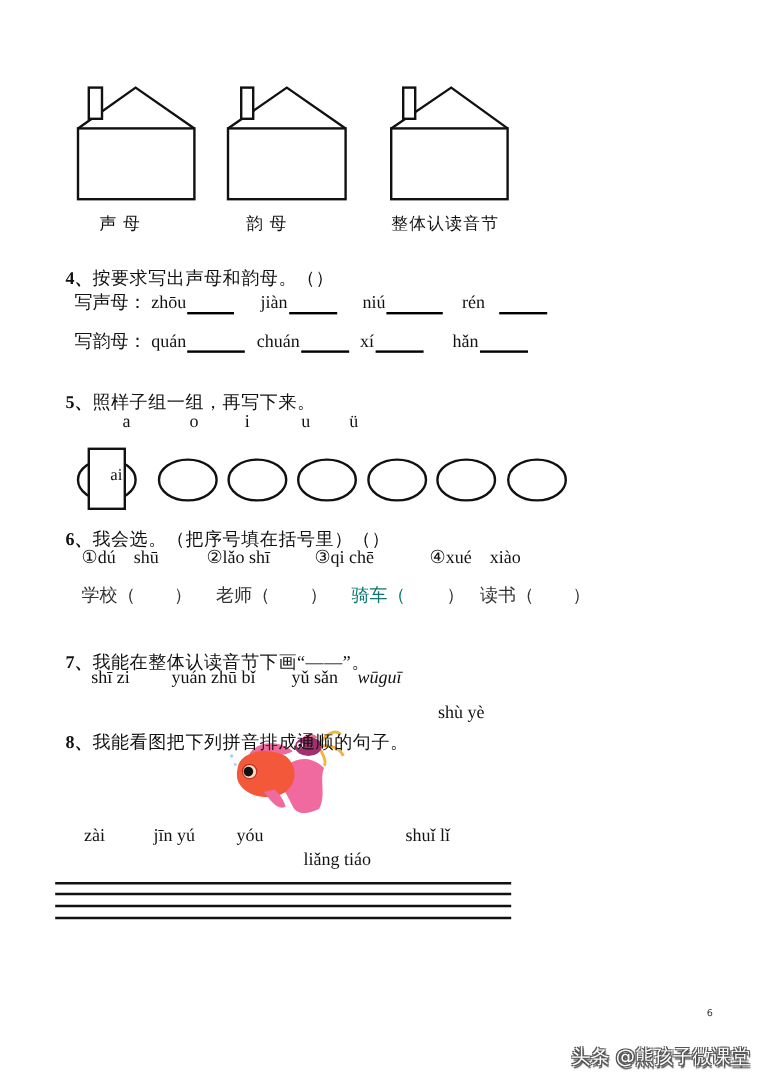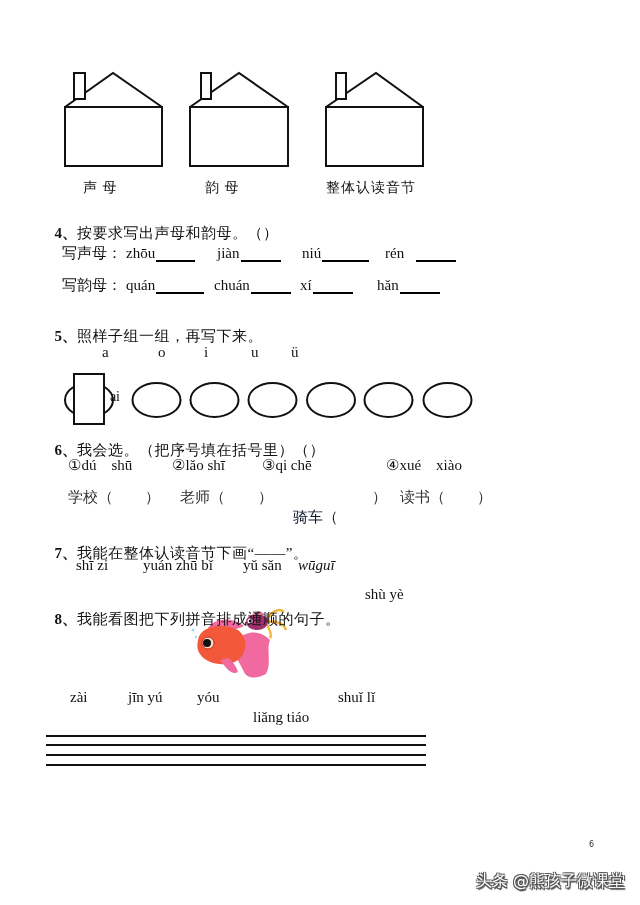--- a/index.html
+++ b/index.html
@@ -5,21 +5,21 @@
   html, body { margin: 0; padding: 0; background: #ffffff; }
   body { width: 640px; height: 905px; position: relative; overflow: hidden;
          font-family: "Liberation Serif", "DejaVu Serif", serif; color: #111; }
   .abs { position: absolute; white-space: pre; line-height: 18px; font-size: 15px; }
   .shapes { position: absolute; left: 0; top: 0; width: 640px; height: 905px; }
   .qnum { font-weight: bold; }
   .qtitle { letter-spacing: 0.5px; text-align: center; }
   .item { position: absolute; white-space: pre; line-height: 18px; font-size: 15px; display: flex; align-items: flex-end; }
   .blank { display: inline-block; border-bottom: 2px solid #000; height: 14px; margin-left: 1px; }
   .house-label { font-size: 14px; letter-spacing: 1px; }
-  .example-text { position: absolute; width: 46px; text-align: right; font-size: 14px; line-height: 18px; }
+  .example-text { position: absolute; width: 46px; text-align: center; font-size: 14px; line-height: 18px; }
   .pagenum { position: absolute; font-family: "DejaVu Sans", sans-serif; font-size: 8px; color: #333; }
   .watermark { position: absolute; font-family: "DejaVu Sans", sans-serif; font-size: 16px; color: #ffffff;
                text-shadow: -1px -1px 0 #555, 1px -1px 0 #555, -1px 1px 0 #555, 1px 1px 0 #555, 1px 2px 1px #333;
                white-space: pre; }
 </style>
 </head>
 <body>
 
 <svg class="shapes" viewBox="0 0 640 905" xmlns="http://www.w3.org/2000/svg">
 
@@ -106,27 +106,27 @@
 <div class="abs" style="left:251px; top:343px;">u</div>
 <div class="abs" style="left:291px; top:343px;">ü</div>
 <div class="example-text" style="left:74px; top:388px;">ai</div>
 
 <div class="abs" style="left:47px; top:423px;">
   <span class="qnum">6、</span><span class="qtitle">我会选。（把序号填在括号里）（）</span>
 </div>
 <div class="abs" style="left:68px; top:456px;">①dú    shū</div>
 <div class="abs" style="left:172px; top:456px;">②lǎo shī</div>
 <div class="abs" style="left:262px; top:456px;">③qi chē</div>
-<div class="abs" style="left:358px; top:456px;margin-left:28px;">④xué    xiào</div>
+<div class="abs" style="left:358px; top:456px;">④xué    xiào</div>
 
 <div class="abs" style="left:68px; top:488px; color:#333;">学校（</div>
 <div class="abs" style="left:145px; top:488px; color:#333;">）</div>
 <div class="abs" style="left:180px; top:488px; color:#333;">老师（</div>
 <div class="abs" style="left:258px; top:488px; color:#333;">）</div>
-<div class="abs" style="left:293px; top:508px; color:#0f172a;">骑车（</div>
+<div class="abs" style="left:293px; top:488px; color:#0f766e;">骑车（</div>
 <div class="abs" style="left:372px; top:488px; color:#333;">）</div>
 <div class="abs" style="left:400px; top:488px; color:#333;">读书（</div>
 <div class="abs" style="left:477px; top:488px; color:#333;">）</div>
 
 <div class="abs" style="left:47px; top:526px;">
   <span class="qnum">7、</span><span class="qtitle">我能在整体认读音节下画“——”。</span>
 </div>
 <div class="abs" style="left:76px; top:556px;">shī zi</div>
 <div class="abs" style="left:143px; top:556px;">yuán zhū bǐ</div>
 <div class="abs" style="left:243px; top:556px;">yǔ sǎn</div>

